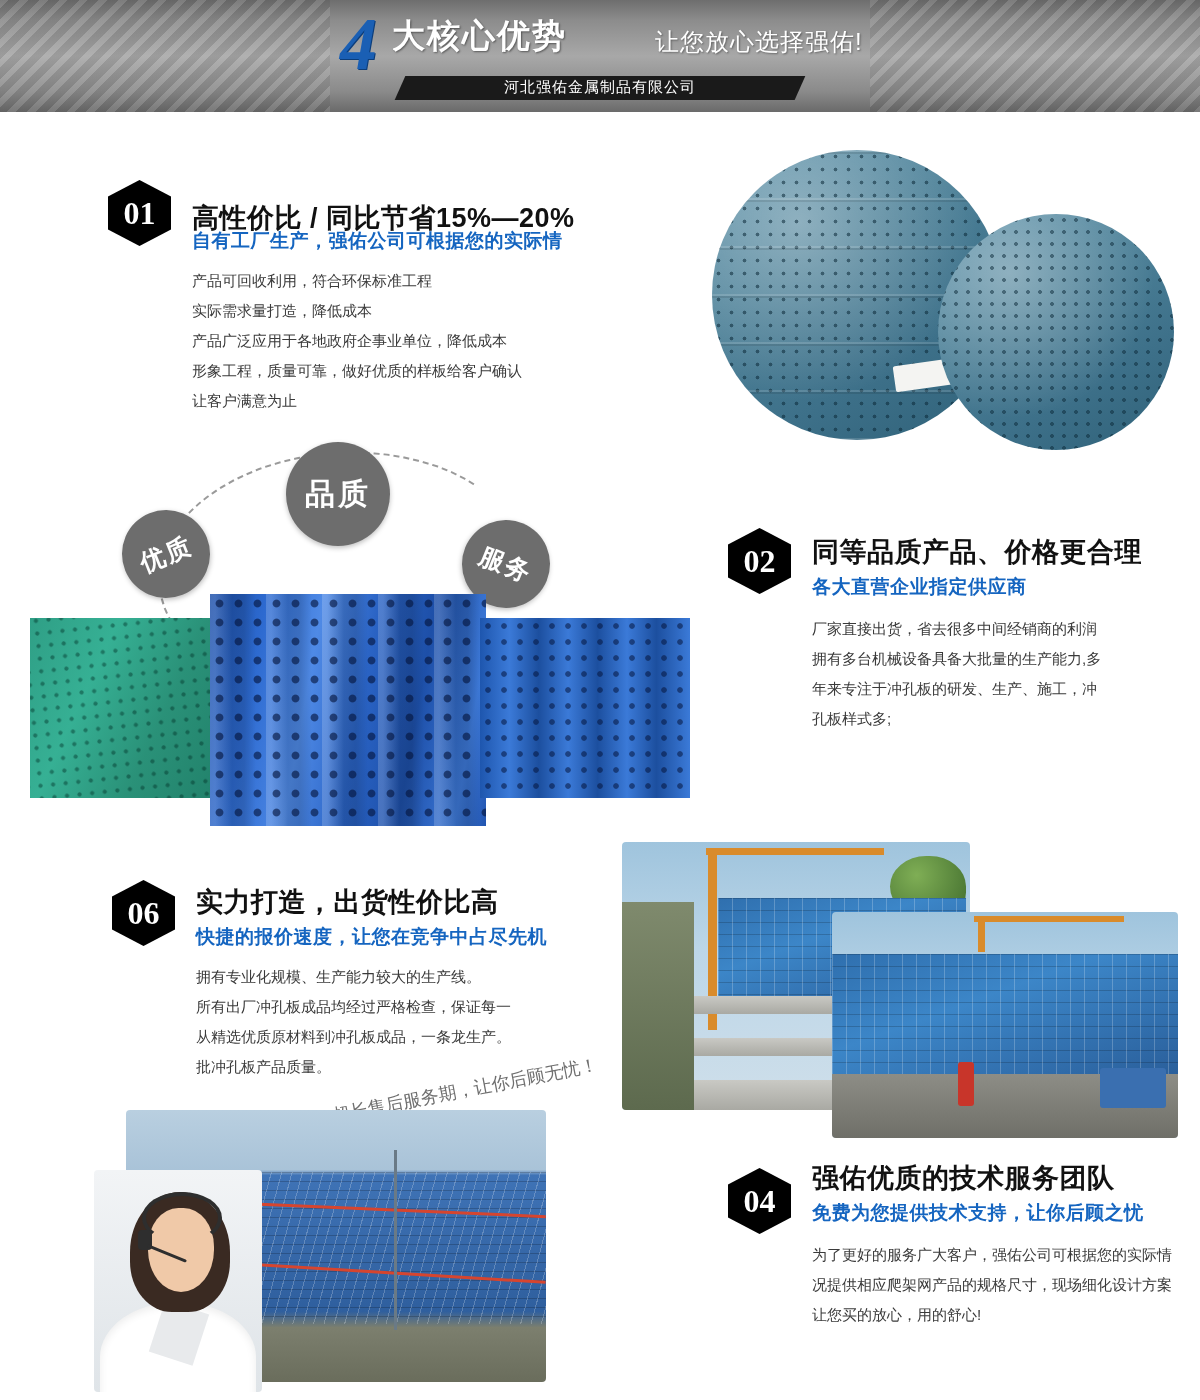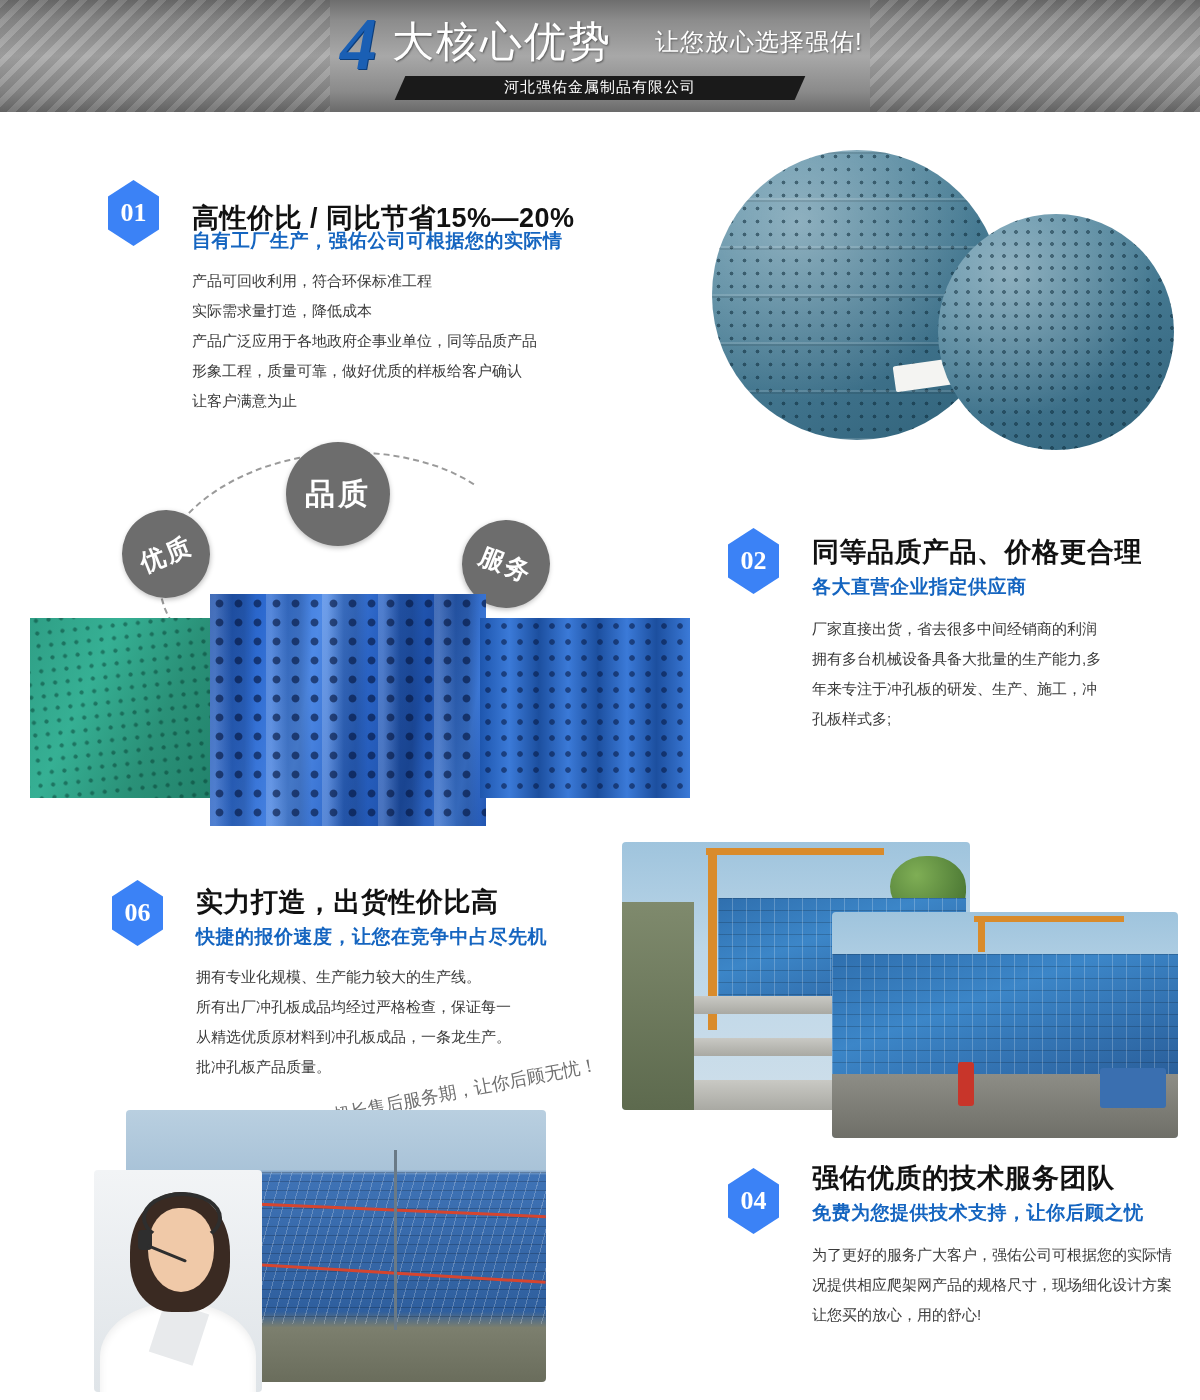--- a/index.html
+++ b/index.html
@@ -29,22 +29,22 @@
     font-weight: bold;
     font-size: 74px;
     color: #1a5fb4;
     font-style: italic;
     letter-spacing: -2px;
     text-shadow: 1px 1px 0 #0c3d7a;
   }
   .hdr-main {
     position: absolute;
     left: 392px; top: 14px;
-    font-size: 42px;
-    font-weight: normal;
+    font-size: 33px;
+    font-weight: bold;
     color: #ffffff;
     letter-spacing: 2px;
     text-shadow: 1px 1px 2px rgba(0,0,0,.45);
   }
   .hdr-sub {
     position: absolute;
     left: 655px; top: 26px;
     font-size: 24px;
     font-weight: normal;
     color: #ffffff;
@@ -74,24 +74,24 @@
     background: repeating-linear-gradient(135deg,
       rgba(255,255,255,.10) 0px, rgba(255,255,255,.10) 6px,
       rgba(0,0,0,.07) 6px, rgba(0,0,0,.07) 14px);
   }
   .hdr-stripe-l { left: 0; width: 330px; }
   .hdr-stripe-r { right: 0; width: 330px; }
 
   
   .badge {
     position: absolute;
-    width: 51px; height: 66px;
-    background: #3b82f6;
+    width: 63px; height: 66px;
+    background: #000000;
     color: #fff;
-    font-size: 26px;
+    font-size: 32px;
     font-weight: bold;
     font-family: "Liberation Serif", serif;
     display: flex; align-items: center; justify-content: center;
     clip-path: polygon(50% 0%, 100% 25%, 100% 75%, 50% 100%, 0% 75%, 0% 25%);
   }
   .blk-title {
     position: absolute;
     font-size: 27px;
     font-weight: bold;
     color: #111;
@@ -300,21 +300,21 @@
     <div class="hdr-ribbon-text">河北强佑金属制品有限公司</div>
   </div>
 </div>
 
 <div class="badge" style="left:108px; top:180px;">01</div>
 <div class="blk-title" style="left:192px; top:188px;margin-top:12px;">高性价比 / 同比节省15%—20%</div>
 <div class="blk-sub" style="left:192px; top:228px;">自有工厂生产，强佑公司可根据您的实际情</div>
 <div class="blk-body" style="left:192px; top:266px; width:400px;">
   <div>产品可回收利用，符合环保标准工程</div>
   <div>实际需求量打造，降低成本</div>
-  <div>产品广泛应用于各地政府企事业单位，同等品质产品</div>
+  <div>产品广泛应用于各地政府企事业单位，降低成本</div>
   <div>形象工程，质量可靠，做好优质的样板给客户确认</div>
   <div>让客户满意为止</div>
 </div>
 
 <div class="photo circle perf-blue" style="left:712px; top:150px; width:290px; height:290px;">
   <div class="perf-dots"></div>
   <div class="slat-lines"></div>
   <div class="white-flap" style="left:182px; top:210px; width:92px; height:26px;"></div>
 </div>
 <div class="photo circle perf-blue" style="left:938px; top:214px; width:236px; height:236px;">

